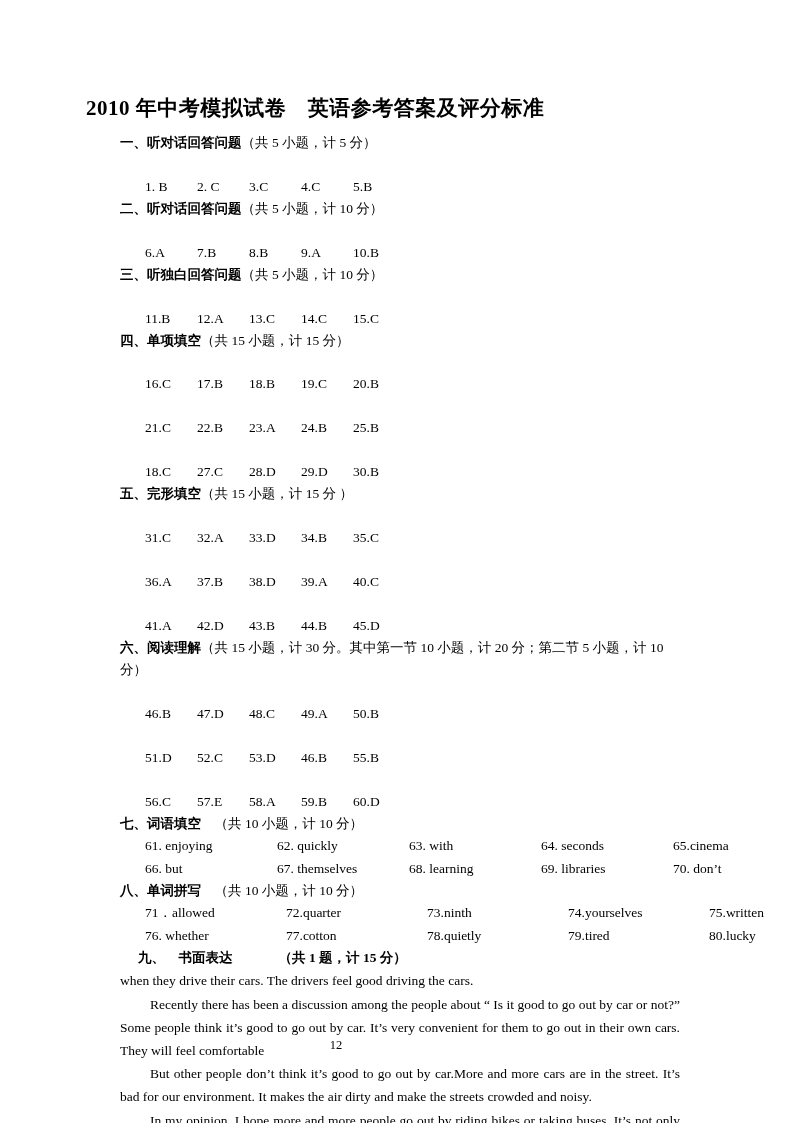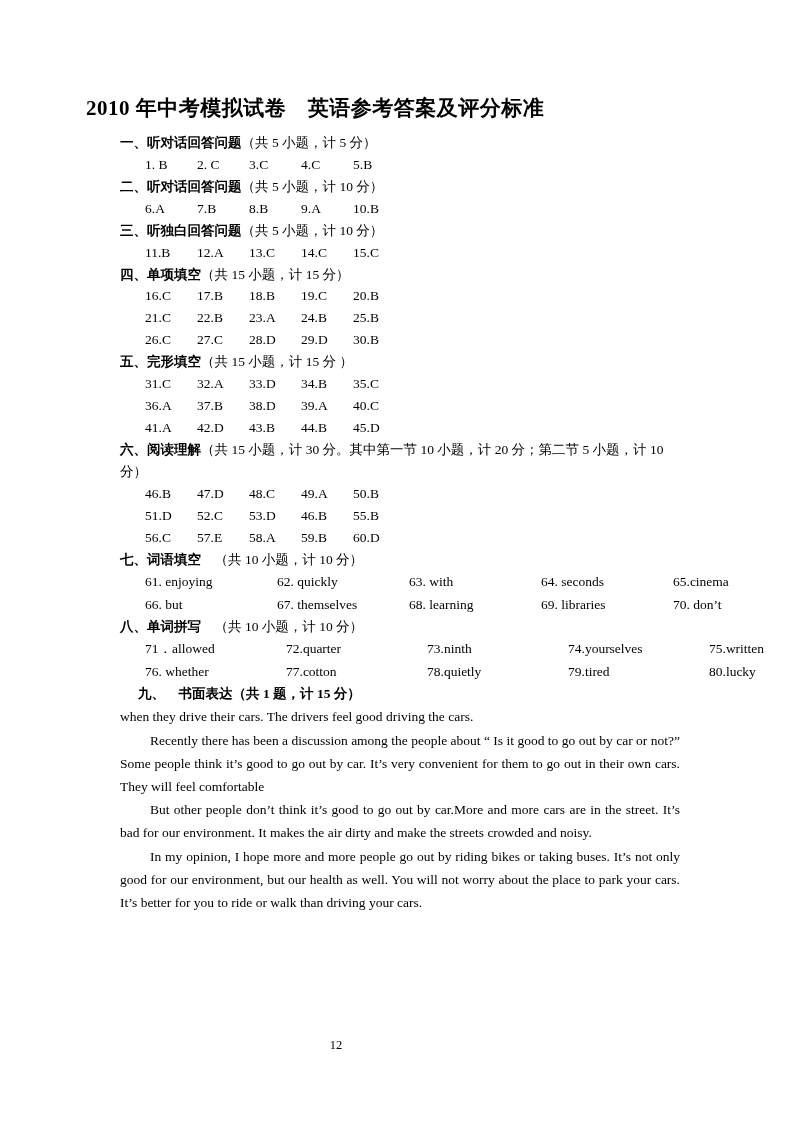--- a/index.html
+++ b/index.html
@@ -61,33 +61,35 @@
     font-weight: normal;
   }
   .section-head.indented {
     padding-left: 18px;
   }
   .section-head.bold-all {
     font-weight: bold;
   }
   .section-head.bold-all .sec-note {
     font-weight: bold;
+    margin-left: 46px;
   }
 
   
   .ans-row {
     font-size: 13.5px;
     line-height: 1.63;
     padding-left: 25px;
     display: flex;
   }
   .ans-row .cell {
     width: 52px;
     flex: 0 0 52px;
     white-space: nowrap;
+    margin-top: 22px;
   }
 
   
   .word-row {
     font-size: 13.5px;
     line-height: 1.68;
     padding-left: 25px;
     display: flex;
     gap: 28px;
   }
@@ -167,21 +169,21 @@
       <span class="cell">20.B</span>
     </div>
     <div class="ans-row">
       <span class="cell">21.C</span>
       <span class="cell">22.B</span>
       <span class="cell">23.A</span>
       <span class="cell">24.B</span>
       <span class="cell">25.B</span>
     </div>
     <div class="ans-row">
-      <span class="cell">26.C</span>
+      <span class="cell">18.C</span>
       <span class="cell">27.C</span>
       <span class="cell">28.D</span>
       <span class="cell">29.D</span>
       <span class="cell">30.B</span>
     </div>
 
     <p class="section-head"><span class="sec-label">五、完形填空</span><span class="sec-note">（共 15 小题，计 15 分 ）</span></p>
     <div class="ans-row">
       <span class="cell">31.C</span>
       <span class="cell">32.A</span>

